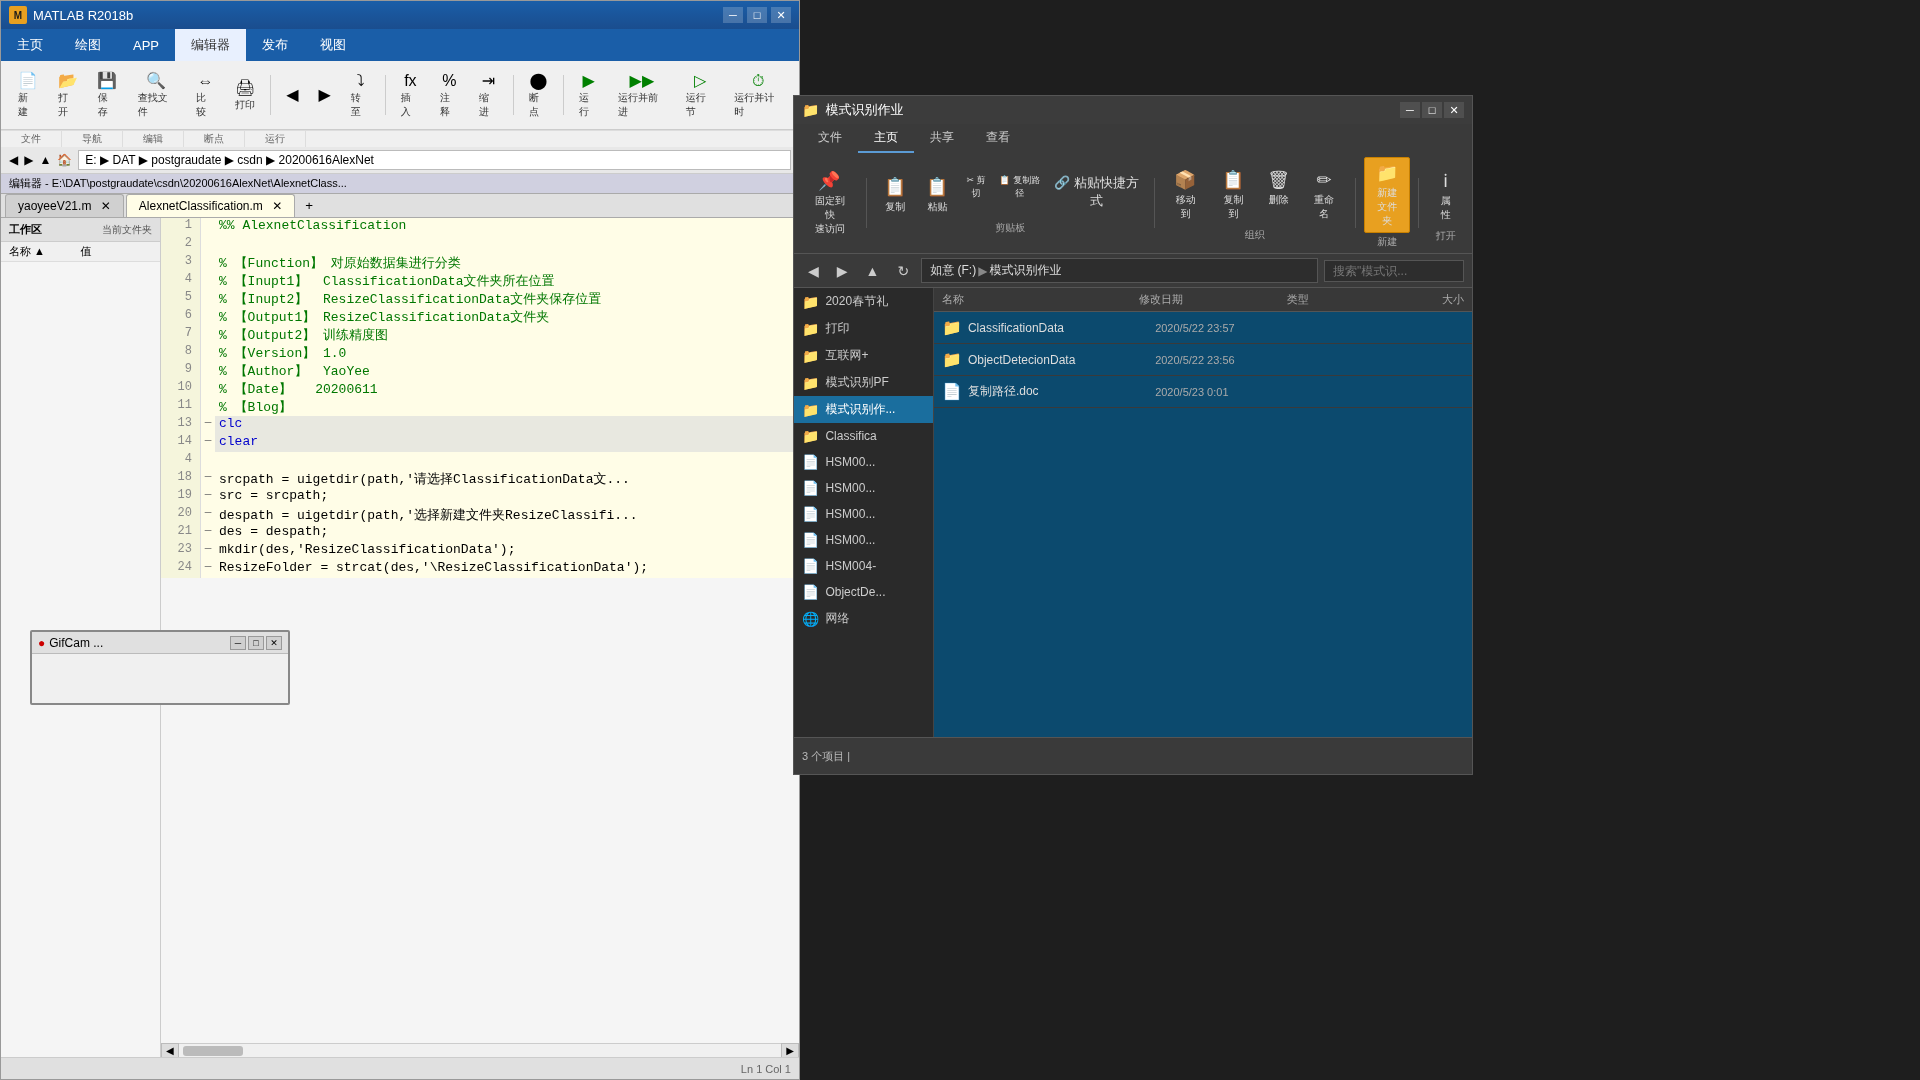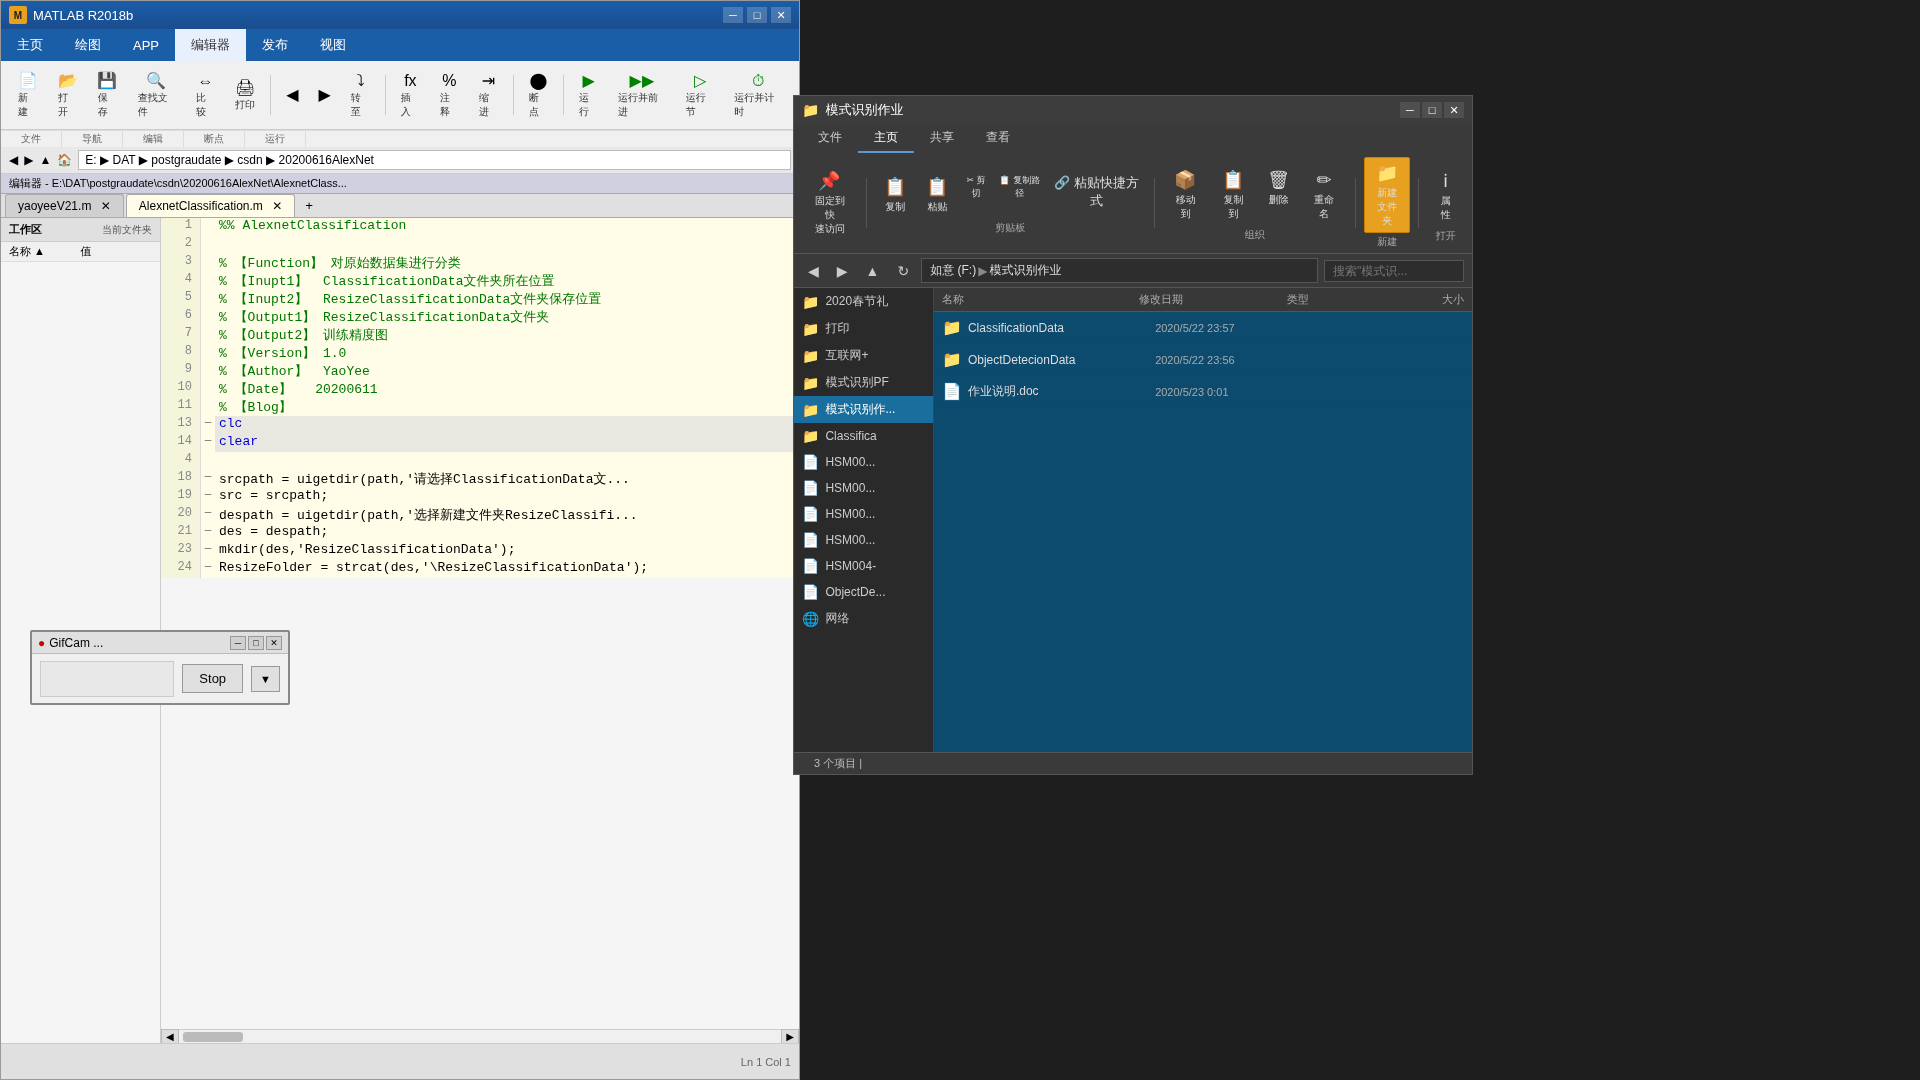--- a/index.html
+++ b/index.html
@@ -225,21 +225,21 @@
       color: #666;
     }
     .line-content {
       padding-left: 4px;
       flex: 1;
       white-space: pre;
     }
 
     
     .status-bar {
-      height: 36px;
+      height: 22px;
       background: #e0e0e0;
       border-top: 1px solid #ccc;
       display: flex;
       align-items: center;
       padding: 0 8px;
       font-size: 11px;
       flex-shrink: 0;
     }
 
     
@@ -413,26 +413,26 @@
       font-size: 12px;
     }
     .fe-file-icon { font-size: 16px; margin-right: 6px; }
     .fe-file-name { flex: 2; }
     .fe-file-date { flex: 1.5; color: #aaa; font-size: 11px; }
     .fe-file-type { flex: 1; color: #aaa; font-size: 11px; }
     .fe-file-size { flex: 0.8; color: #aaa; font-size: 11px; text-align: right; }
 
     
     .fe-status {
-      height: 22px;
+      height: 37px;
       background: #3a3a3a;
       border-top: 1px solid #555;
       display: flex;
       align-items: center;
-      padding: 0 20px;
+      padding: 0 8px;
       font-size: 11px;
       color: #bbb;
       flex-shrink: 0;
     }
 
     
     .gifcam-window {
       position: absolute;
       top: 630px;
       left: 30px;
@@ -975,21 +975,21 @@
   </div>
           <div class="fe-file-item">
     <span class="fe-file-icon">📁</span>
     <span class="fe-file-name">ObjectDetecionData</span>
     <span class="fe-file-date">2020/5/22 23:56</span>
     <span class="fe-file-type"></span>
     <span class="fe-file-size"></span>
   </div>
           <div class="fe-file-item">
     <span class="fe-file-icon">📄</span>
-    <span class="fe-file-name">作业说明.doc</span>
+    <span class="fe-file-name">复制路径.doc</span>
     <span class="fe-file-date">2020/5/23 0:01</span>
     <span class="fe-file-type"></span>
     <span class="fe-file-size"></span>
   </div>
         </div>
     </div>
   </div>
 
   <div class="fe-status">
     <span>3 个项目 |</span>
@@ -999,18 +999,13 @@
 <div class="gifcam-window">
   <div class="gifcam-titlebar">
     <span class="gifcam-icon">●</span>
     <span class="gifcam-title">GifCam ...</span>
     <div class="gifcam-win-btns">
       <button class="gifcam-btn">─</button>
       <button class="gifcam-btn">□</button>
       <button class="gifcam-btn">✕</button>
     </div>
   </div>
-  <div class="gifcam-body">
-    <div class="gifcam-preview"></div>
-    <button class="gifcam-stop-btn">Stop</button>
-    <button class="gifcam-arrow-btn">▼</button>
-  </div>
 </div>
 
 </body></html>

